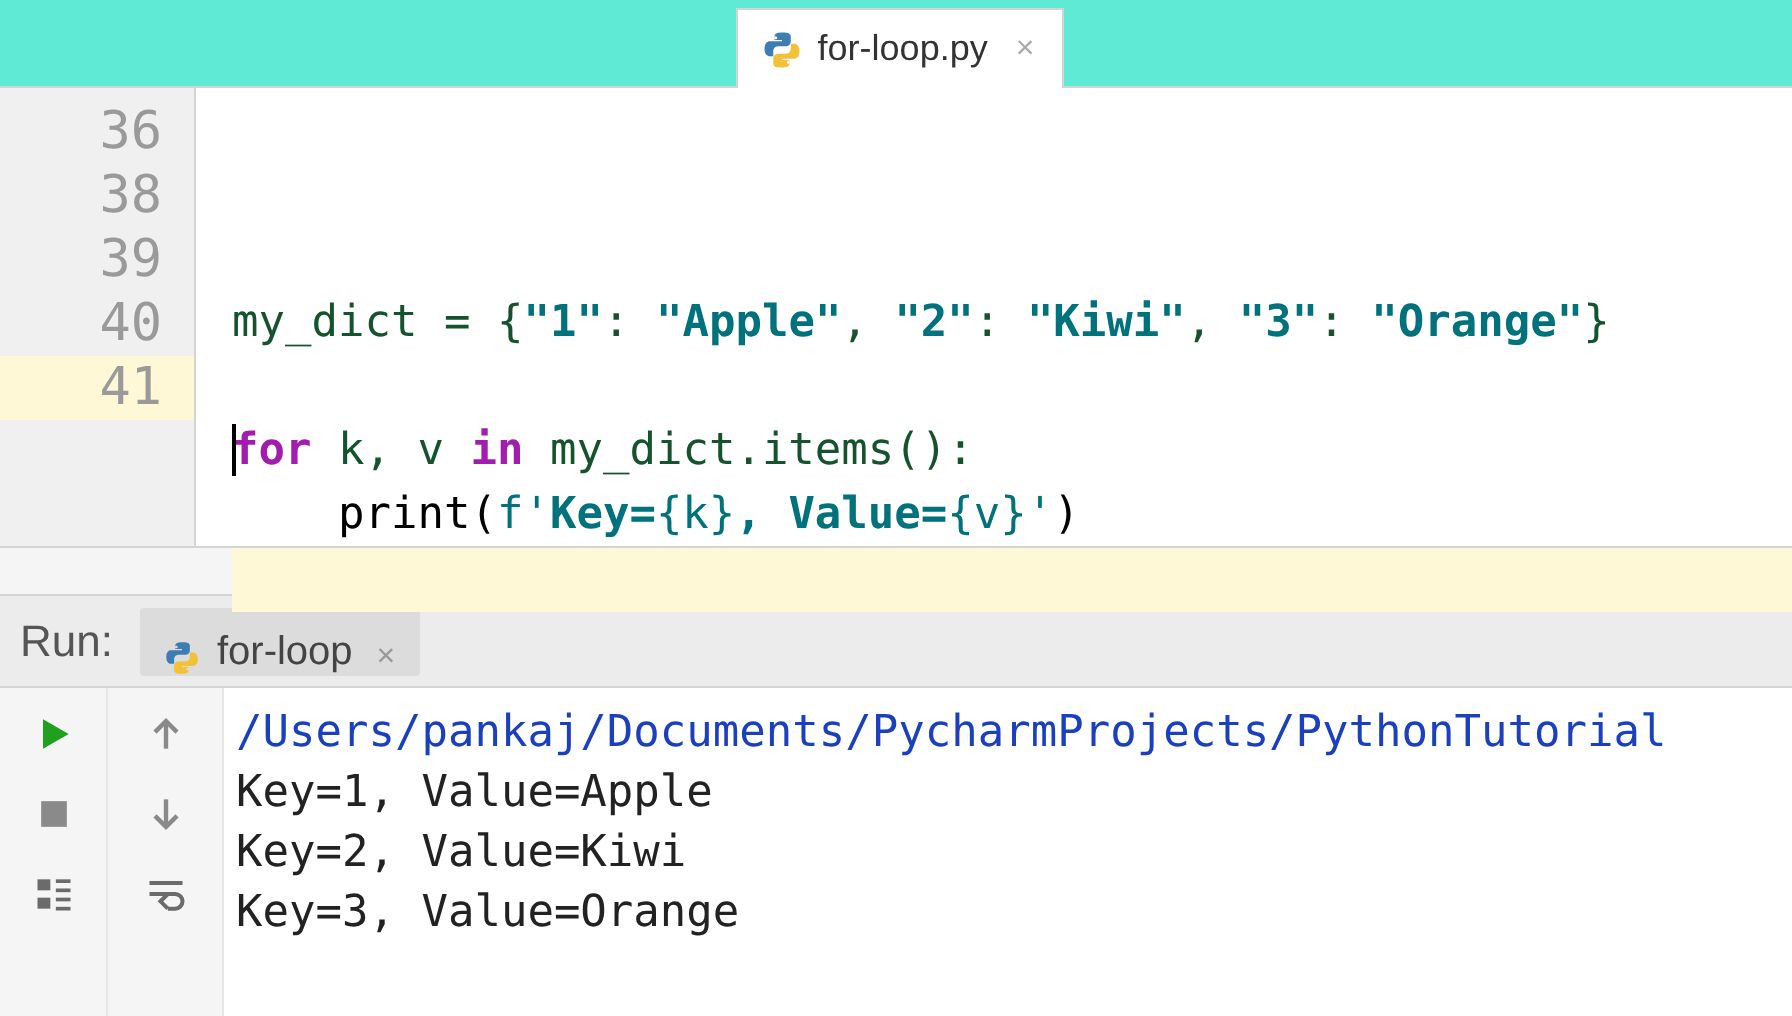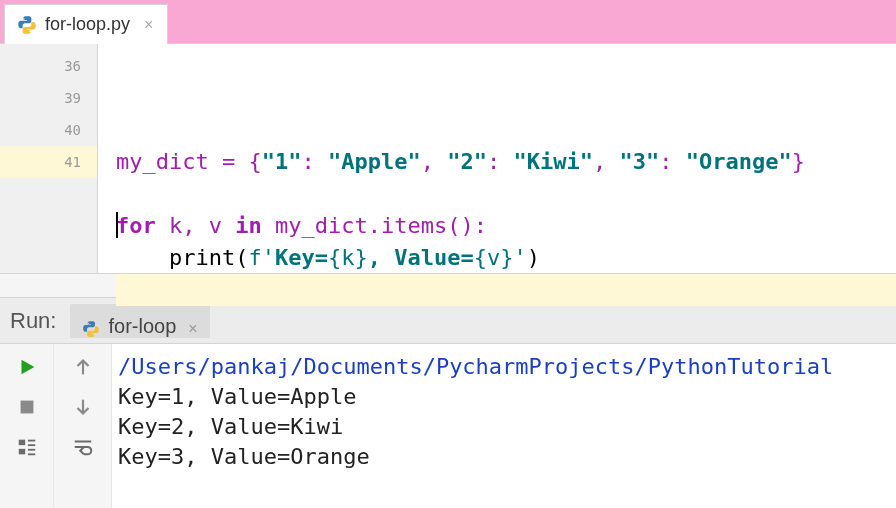--- a/index.html
+++ b/index.html
@@ -2,24 +2,25 @@
 <html><head>
 <meta charset="utf-8">
 <style>
   * { margin: 0; padding: 0; box-sizing: border-box; }
   html, body { width: 896px; height: 508px; overflow: hidden; font-family: sans-serif; }
   body { background: #fff; display: flex; flex-direction: column; }
 
   
   .tab-bar {
     height: 44px;
-    background: #f9a8d4;
+    background: #5eead4;
     border-bottom: 1px solid #d4d4d4;
     display: flex;
     align-items: flex-end;
+    justify-content: center;
   }
   .tab {
     background: #fff;
     border: 1px solid #d4d4d4;
     border-bottom: none;
     height: 40px;
     display: flex;
     align-items: center;
     padding: 0 14px 0 12px;
     margin-left: 4px;
@@ -44,42 +45,42 @@
   }
   .gutter {
     width: 98px;
     background: #f0f0f0;
     border-right: 1px solid #d4d4d4;
     text-align: right;
     padding-right: 16px;
     padding-top: 6px;
     color: #9a9a9a;
     font-family: "DejaVu Sans Mono","Menlo","Consolas",monospace;
-    font-size: 14px;
+    font-size: 26px;
     line-height: 32px;
     user-select: none;
   }
   .gutter .hl { background: #fff8d6; display:block; margin-right:-16px; padding-right:16px;}
   .code {
     flex: 1;
     padding-top: 6px;
     padding-left: 18px;
     font-family: "DejaVu Sans Mono","Menlo","Consolas",monospace;
     font-size: 22px;
     line-height: 32px;
     white-space: pre;
     position: relative;
   }
   .code .row { height: 32px; }
   .code .row.hl { background: #fff8d6; }
   .kw  { color: #a21caf; font-weight: bold; }
   .fn  { color: #000000; }
   .str { color: #00727b; font-weight: bold; }
   .strw{ color: #00727b; }
-  .pun { color: #a21caf; }
+  .pun { color: #14532d; }
   .caret {
     position: absolute;
     width: 2px; height: 26px;
     background: #000;
     left: 18px;
     top: 168px;
   }
 
   
   .spacer { height: 24px; background:#f5f5f5; border-bottom:1px solid #d4d4d4;}
@@ -159,20 +160,21 @@
         </svg>
     </span>
     <span>for-loop.py</span>
     <span class="close">×</span>
   </div>
 </div>
 
 <div class="editor-wrap">
   <div class="gutter" id="gutter">
       <span style="display: block;">36</span>
+      <span style="display: block;">38</span>
       <span style="display: block;">39</span>
       <span style="display: block;">40</span>
       <span class="hl" style="display: block; padding-left: 36px;">41</span>
     </div>
   <div class="code" id="code">
     <div class="row">&nbsp;</div><div class="row"><span class="pun">my_dict </span><span class="pun">=</span><span class="pun"> {</span><span class="str">"1"</span><span class="pun">: </span><span class="str">"Apple"</span><span class="pun">, </span><span class="str">"2"</span><span class="pun">: </span><span class="str">"Kiwi"</span><span class="pun">, </span><span class="str">"3"</span><span class="pun">: </span><span class="str">"Orange"</span><span class="pun">}</span></div><div class="row">&nbsp;</div><div class="row"><span class="kw">for</span><span class="pun"> k, v </span><span class="kw">in</span><span class="pun"> my_dict.items():</span></div><div class="row"><span class="fn">    print(</span><span class="strw">f'</span><span class="str">Key=</span><span class="strw">{k}</span><span class="str">, </span><span class="str">Value=</span><span class="strw">{v}</span><span class="strw">'</span><span class="fn">)</span></div><div class="row hl">&nbsp;</div><div class="caret"></div>
   </div>
 </div>
 
 <div class="spacer"></div>

